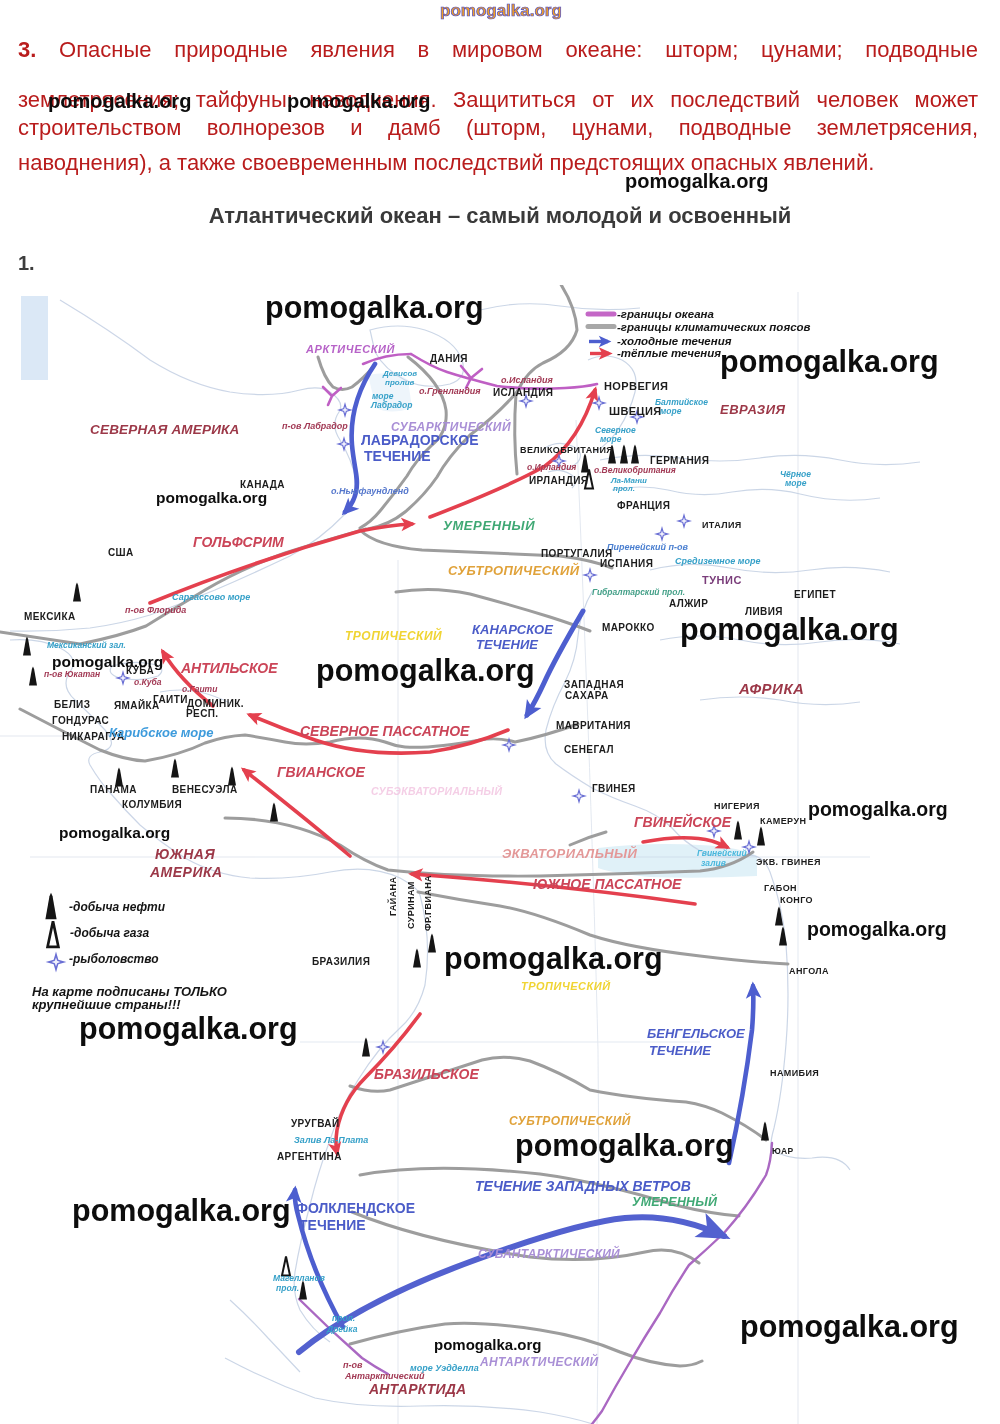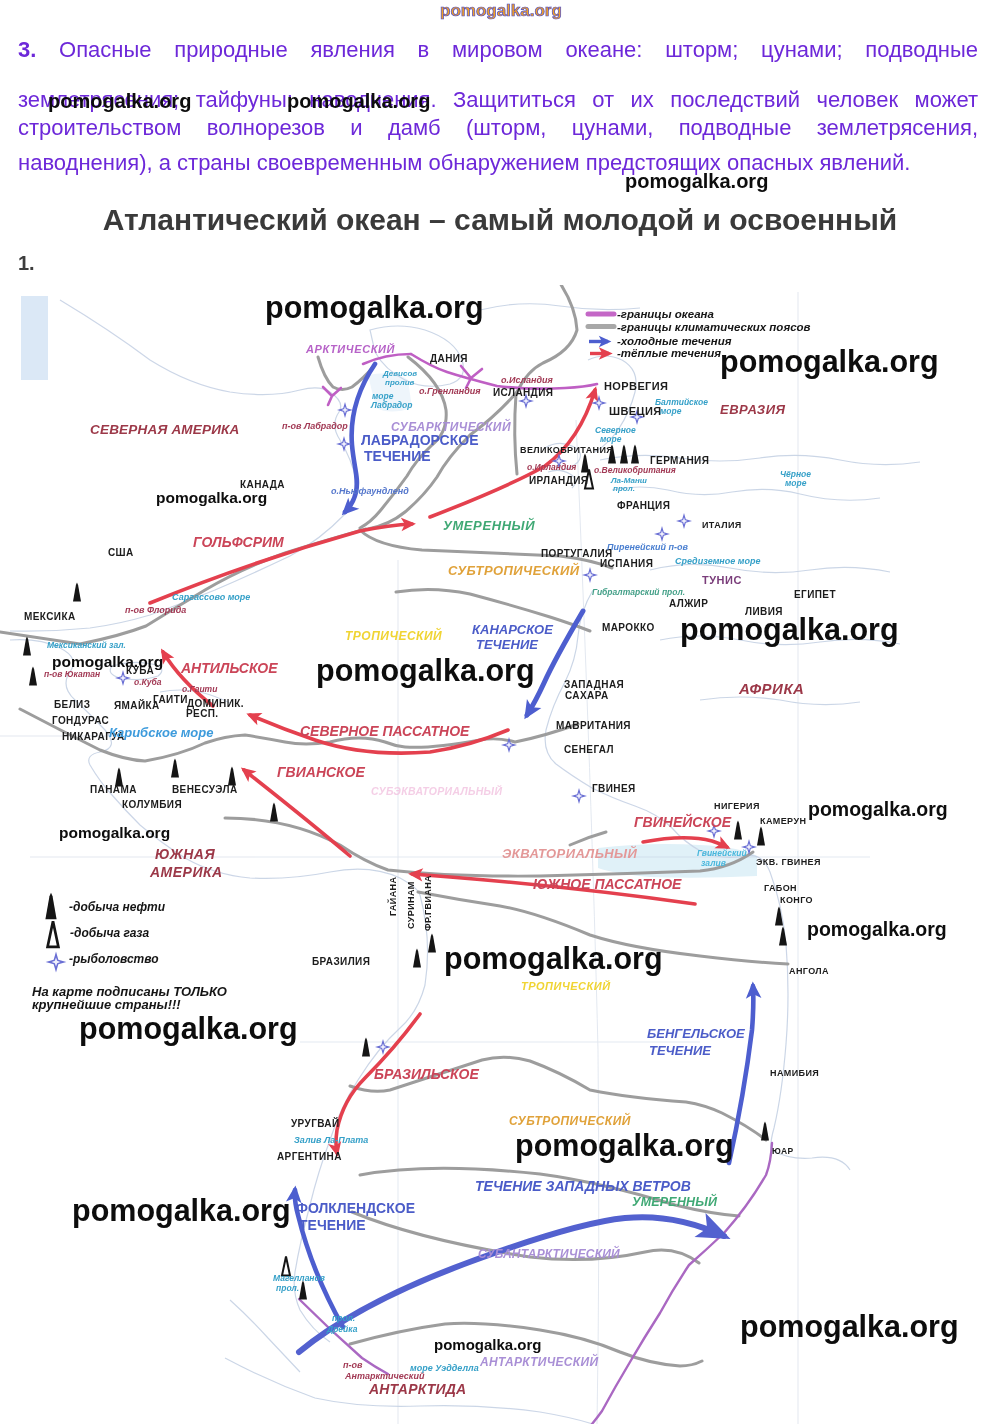--- a/index.html
+++ b/index.html
@@ -1,34 +1,34 @@
 <!DOCTYPE html>
 <html><head>
 <meta charset="utf-8">
 <style>
   html,body{margin:0;padding:0;background:#fff;}
   body{width:1000px;height:1424px;position:relative;overflow:hidden;
        font-family:"Liberation Sans",sans-serif;}
   .wm{position:absolute;font-weight:bold;color:#0d0d0d;white-space:nowrap;}
-  .ln{position:absolute;left:18px;width:960px;font-size:22px;line-height:24px;color:#6d28d9;
+  .ln{position:absolute;left:18px;width:960px;font-size:22px;line-height:24px;color:#b91c1c;
       text-align:justify;text-align-last:justify;white-space:normal;}
   .ln .b{font-weight:bold;}
   .head{position:absolute;left:0;top:203px;width:1000px;text-align:center;
-        font-size:30px;font-weight:bold;color:#3a3a3a;}
+        font-size:22px;font-weight:bold;color:#3a3a3a;}
   .one{position:absolute;left:18px;top:252px;font-size:20px;font-weight:bold;color:#3d3d3d;}
   .wmo{position:absolute;left:440px;top:1px;font-size:17px;font-weight:bold;
        color:#f0a028;-webkit-text-stroke:0.7px #4a4ac8;}
 </style>
 </head>
 <body>
 <div class="wmo">pomogalka.org</div>
 <div class="ln" style="top:38px;"><span class="b">3.</span> Опасные природные явления в мировом океане: шторм; цунами; подводные</div>
 <div class="ln" style="top:88px;">землетрясения; тайфуны; наводнения. Защититься от их последствий человек может</div>
 <div class="ln" style="top:116px;">строительством волнорезов и дамб (шторм, цунами, подводные землетрясения,</div>
-<div class="ln" style="top:151px;text-align-last:left;">наводнения), а страны своевременным обнаружением предстоящих опасных явлений.</div>
+<div class="ln" style="top:151px;text-align-last:left;">наводнения), а также своевременным последствий предстоящих опасных явлений.</div>
 <div class="wm" style="left:48px;top:90px;font-size:20px;">pomogalka.org</div>
 <div class="wm" style="left:287px;top:90px;font-size:20px;">pomogalka.org</div>
 <div class="wm" style="left:625px;top:170px;font-size:20px;">pomogalka.org</div>
 <div class="head">Атлантический океан – самый молодой и освоенный</div>
 <div class="one">1.</div>
 <svg id="map" width="1000" height="1144" viewBox="0 285 1000 1144" style="position:absolute;left:0;top:285px;" xmlns="http://www.w3.org/2000/svg">
 <defs>
 <marker id="ar" markerWidth="4.4" markerHeight="4.4" refX="3.1" refY="2.2" orient="auto" markerUnits="strokeWidth">
   <path d="M0.1,0.35 L4.2,2.2 L0.1,4.05 L1.1,2.2 Z" fill="#e4404e"></path>
 </marker>

